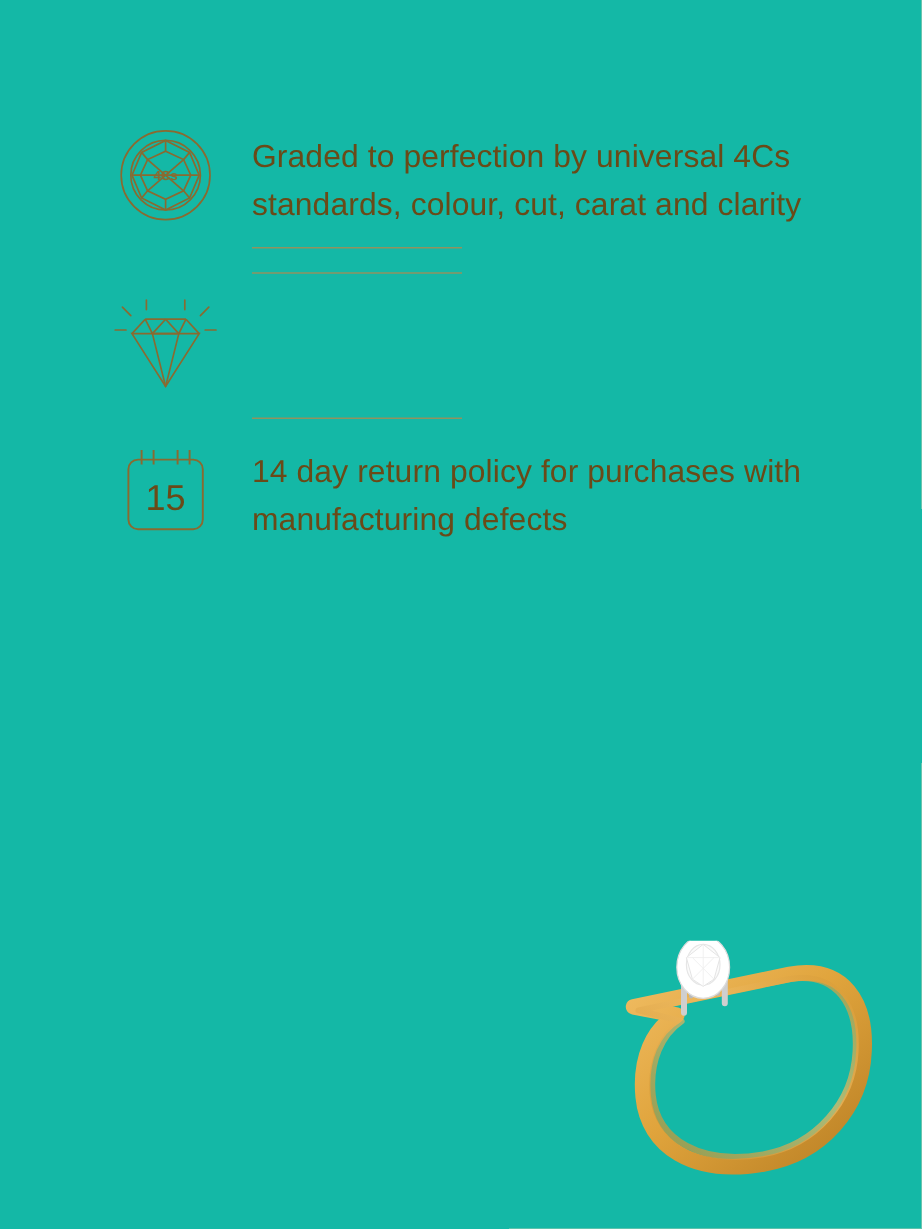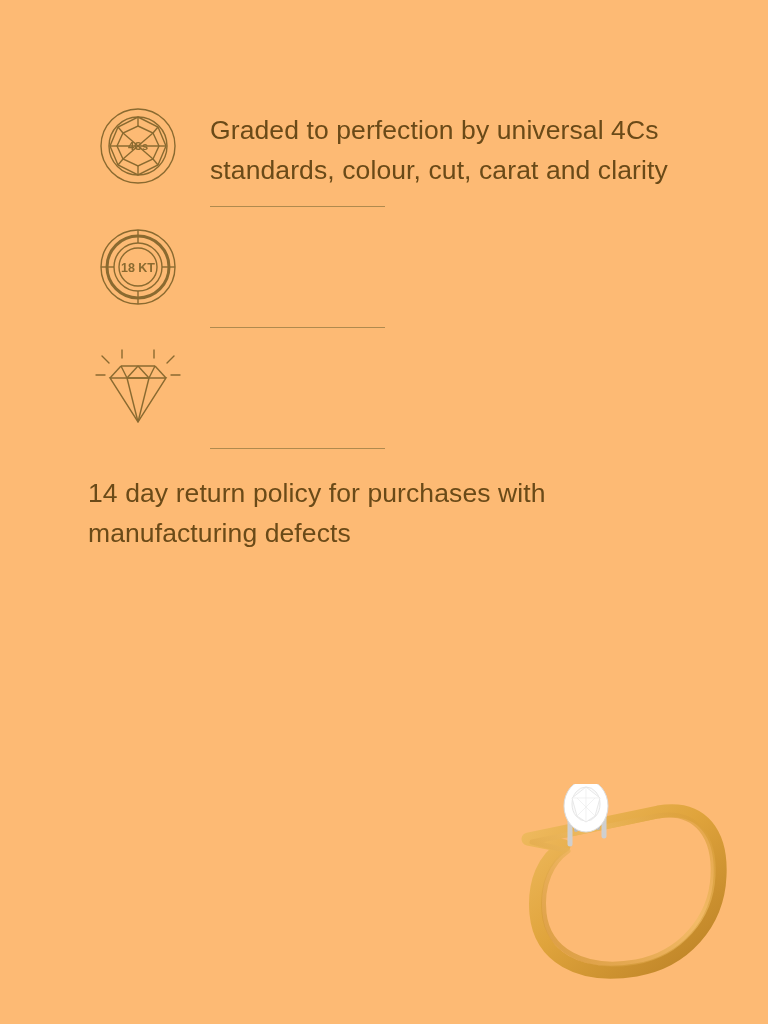--- a/index.html
+++ b/index.html
@@ -11,21 +11,21 @@
     height: 1024px;
     background: #f7ddbc;
     font-family: "Liberation Sans", sans-serif;
     overflow: hidden;
     position: relative;
   }
   .page {
     position: relative;
     width: 768px;
     height: 1024px;
-    background: #fdba74;
+    background: #14b8a6;
   }
   .features {
     position: absolute;
     top: 96px;
     left: 88px;
     width: 600px;
   }
   .feature {
     display: flex;
     align-items: flex-start;
@@ -99,33 +99,20 @@
       </div>
       <div class="feature-text">Graded to perfection by universal 4Cs standards, colour, cut, carat and clarity</div>
     </div>
 
     <div class="divider-row">
       <div class="divider-spacer"></div>
       <div class="divider"></div>
     </div>
 
     <div class="feature">
-      <div class="feature-icon">
-        <svg width="92" height="92" viewBox="0 0 92 92" fill="none" stroke="#8a6a30" stroke-width="1.4">
-          <circle cx="46" cy="46" r="37"></circle>
-          <circle cx="46" cy="46" r="31" stroke-width="3"></circle>
-          <circle cx="46" cy="46" r="24"></circle>
-          <circle cx="46" cy="46" r="19"></circle>
-          <line x1="46" y1="9" x2="46" y2="22"></line>
-          <line x1="46" y1="70" x2="46" y2="83"></line>
-          <line x1="9" y1="46" x2="22" y2="46"></line>
-          <line x1="70" y1="46" x2="83" y2="46"></line>
-          <text x="46" y="51" font-family="Liberation Sans, sans-serif" font-size="12.5" font-weight="bold" fill="#8a6a30" stroke="none" text-anchor="middle">18 KT</text>
-        </svg>
-      </div>
     </div>
 
     <div class="divider-row">
       <div class="divider-spacer"></div>
       <div class="divider"></div>
     </div>
 
     <div class="feature">
       <div class="feature-icon">
         <svg width="100" height="92" viewBox="0 0 100 92" fill="none" stroke="#8a6a30" stroke-width="1.4">
@@ -149,20 +136,30 @@
         </svg>
       </div>
     </div>
 
     <div class="divider-row">
       <div class="divider-spacer"></div>
       <div class="divider"></div>
     </div>
 
     <div class="feature">
+      <div class="feature-icon">
+        <svg width="92" height="92" viewBox="0 0 92 92" fill="none" stroke="#8a6a30" stroke-width="1.6">
+          <rect x="15" y="20" width="62" height="58" rx="8"></rect>
+          <line x1="26" y1="12" x2="26" y2="24"></line>
+          <line x1="36" y1="12" x2="36" y2="24"></line>
+          <line x1="56" y1="12" x2="56" y2="24"></line>
+          <line x1="66" y1="12" x2="66" y2="24"></line>
+          <text x="46" y="62" font-family="Liberation Sans, sans-serif" font-size="30" fill="#6a4a18" stroke="none" text-anchor="middle">15</text>
+        </svg>
+      </div>
       <div class="feature-text">14 day return policy for purchases with manufacturing defects</div>
     </div>
 
   </div>
 
   <div class="ring">
     <svg width="230" height="200" viewBox="0 0 230 200">
       <defs>
         <linearGradient id="goldband" x1="0" y1="0" x2="1" y2="1">
           <stop offset="0%" stop-color="#f0bc62"></stop>

